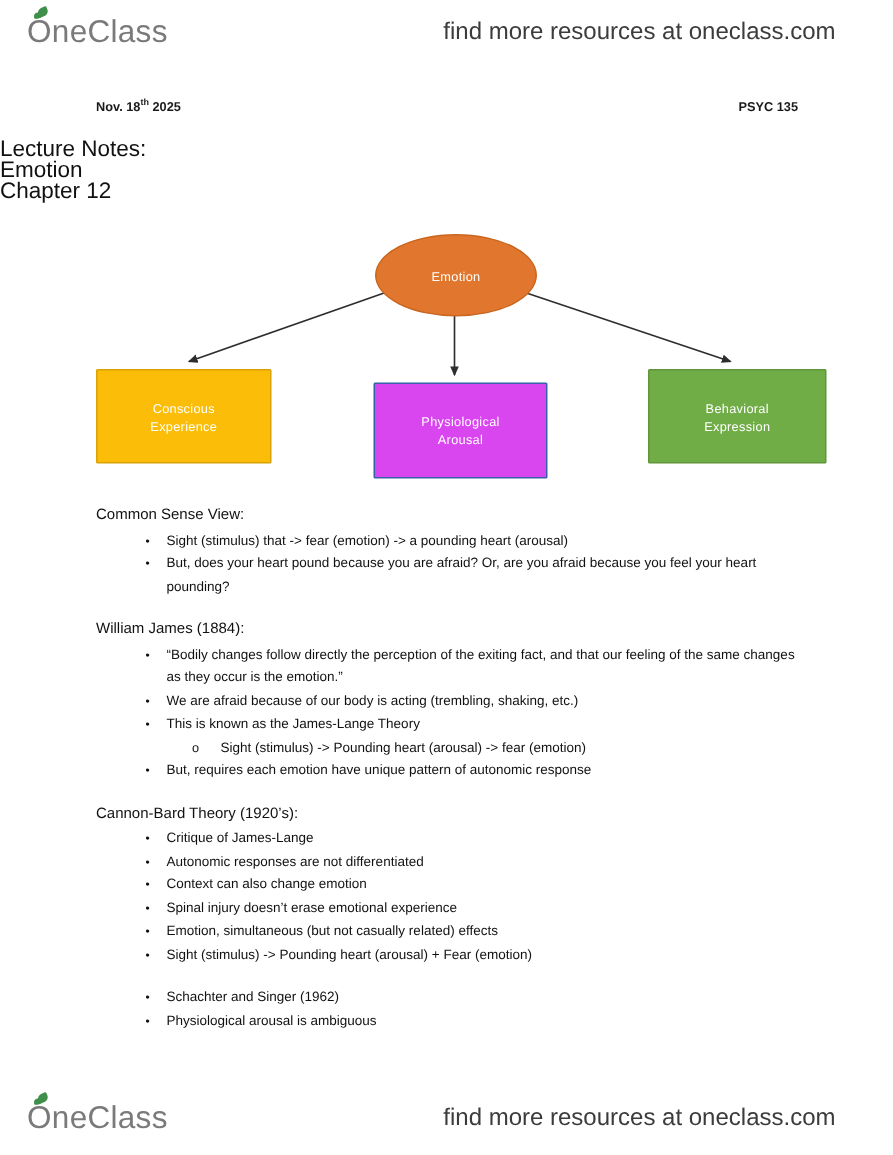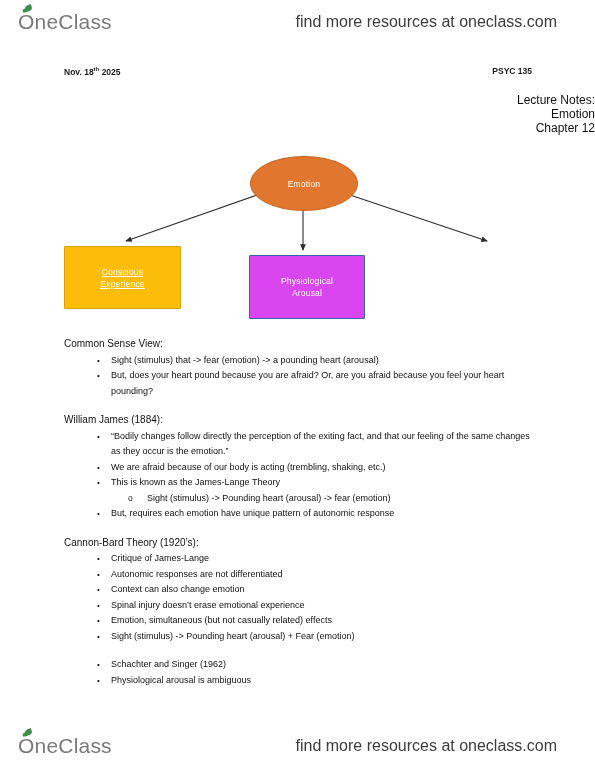--- a/index.html
+++ b/index.html
@@ -91,22 +91,22 @@
     font-size: 6px;
     vertical-align: super;
   }
 
   
   .title-block {
     position: absolute;
     top: 93px;
     left: 0;
     width: 595px;
-    text-align: right;
-    font-size: 12px;
+    text-align: left;
+    font-size: 15px;
     line-height: 14px;
     color: #111111;
   }
 
   
   .diagram {
     position: absolute;
     top: 148px;
     left: 0;
     width: 595px;
@@ -136,21 +136,20 @@
   .node.box {
     border-radius: 1px;
   }
   .node.box-yellow {
     left: 64px;
     top: 98px;
     width: 115px;
     height: 61px;
     background: #fbbd08;
     border: 1px solid #d9a206;
-    text-decoration: underline;
   }
   .node.box-blue {
     left: 249px;
     top: 107px;
     width: 114px;
     height: 62px;
     background: #d946ef;
     border: 1px solid #3761a8;
   }
   .node.box-green {
@@ -264,20 +263,26 @@
       </span>
     </div>
 
     <div class="node box box-blue">
       <span>
         <span>Physiological</span><br>
         <span>Arousal</span>
       </span>
     </div>
 
+    <div class="node box box-green">
+      <span>
+        <span>Behavioral</span><br>
+        <span>Expression</span>
+      </span>
+    </div>
   </div>
 
   <div class="notes" id="notes-body">
       <div class="section">
         <p class="section-heading">Common Sense View:</p>
         <ul class="bullets">
           <li><span class="bullet-mark">•</span><span>Sight (stimulus) that -&gt; fear (emotion) -&gt; a pounding heart (arousal)</span></li>
           <li><span class="bullet-mark">•</span><span>But, does your heart pound because you are afraid? Or, are you afraid because you feel your heart pounding?</span></li>
         </ul>
       </div>

